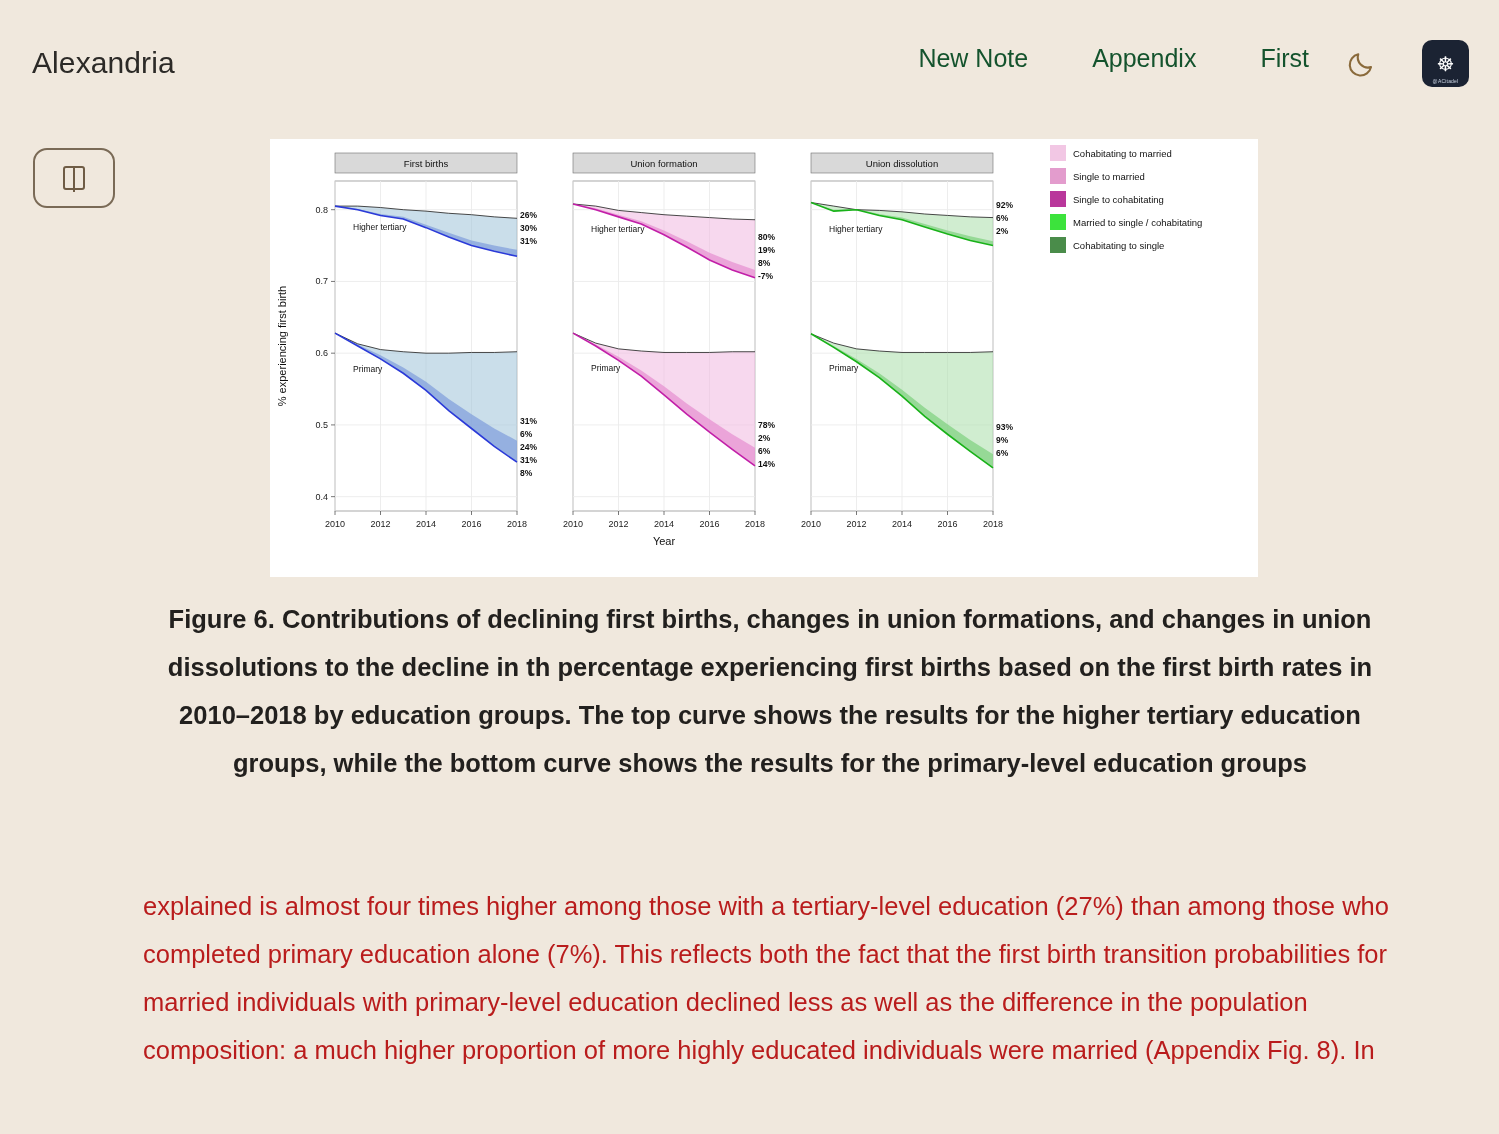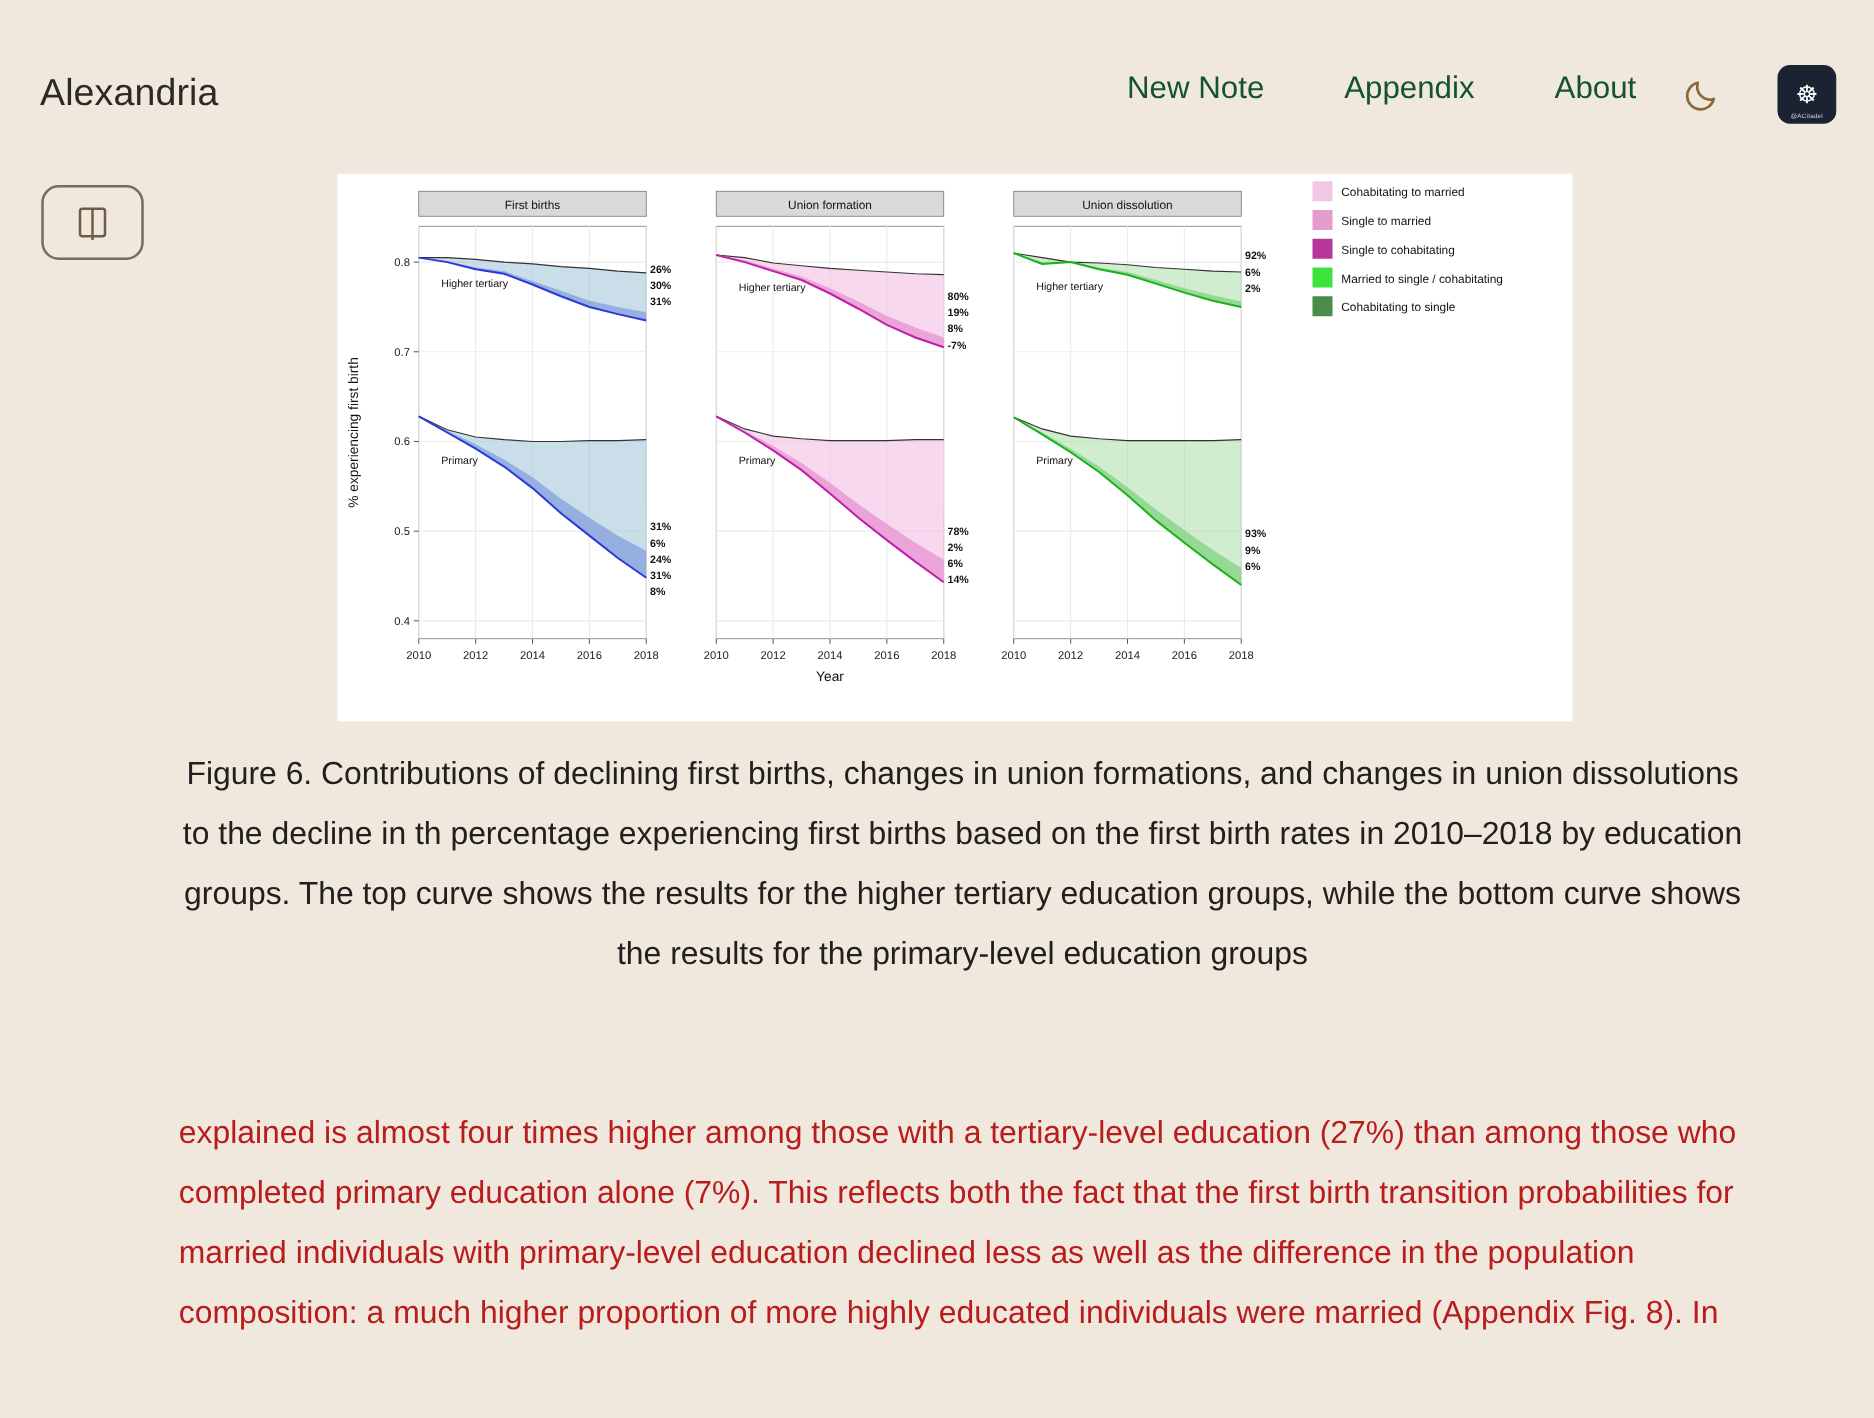--- a/index.html
+++ b/index.html
@@ -8,21 +8,21 @@
     width: 1499px; height: 1134px;
     background: #f0e8dd;
     font-family: "Liberation Sans", sans-serif;
     overflow: hidden;
   }
   body { position: relative; }
 
   
   .header {
     position: absolute; top: 0; left: 0; width: 1499px; height: 118px;
-    display: flex; align-items: center; margin-top: 12px;
+    display: flex; align-items: center;
   }
   .brand {
     position: absolute; left: 32px; top: 46px;
     font-size: 30px; color: #2c2a27; letter-spacing: .1px;
   }
   .nav {
     position: absolute; right: 190px; top: 44px;
     display: flex; align-items: center; gap: 64px;
   }
   .nav-item {
@@ -61,38 +61,38 @@
   .figure-wrap {
     position: absolute; left: 270px; top: 139px;
     width: 988px; height: 438px;
     background: #ffffff;
   }
   .chart { position: absolute; inset: 0; }
   .chart svg { display: block; }
 
   .caption {
     position: absolute; left: 140px; top: 595px; width: 1260px;
-    text-align: center; font-size: 25.5px; line-height: 48px; color: #22201e;
+    text-align: center; font-size: 25.5px; line-height: 48px; color: #22201e; font-weight: bold;
   }
 
   .bodytext {
     position: absolute; left: 143px; top: 882px; width: 1250px;
     font-size: 25.5px; line-height: 48px; color: #b91c1c;
   }
 </style>
 </head>
 <body>
 
 <div class="header">
   <div class="brand">Alexandria</div>
 
   <div class="nav">
     <a class="nav-item" href="#">New Note</a>
     <a class="nav-item" href="#">Appendix</a>
-    <a class="nav-item" href="#">About</a>
+    <a class="nav-item" href="#">First</a>
   </div>
 
   <div class="moon-btn">
     <span class="moon">
       <svg width="30" height="30" viewBox="0 0 24 24">
         <path d="M20 14.5A8.2 8.2 0 0 1 9.8 4.2 8.6 8.6 0 1 0 20 14.5z" fill="none" stroke="#8a6a3b" stroke-width="1.7" stroke-linejoin="round"></path>
       </svg>
     </span>
   </div>
 

